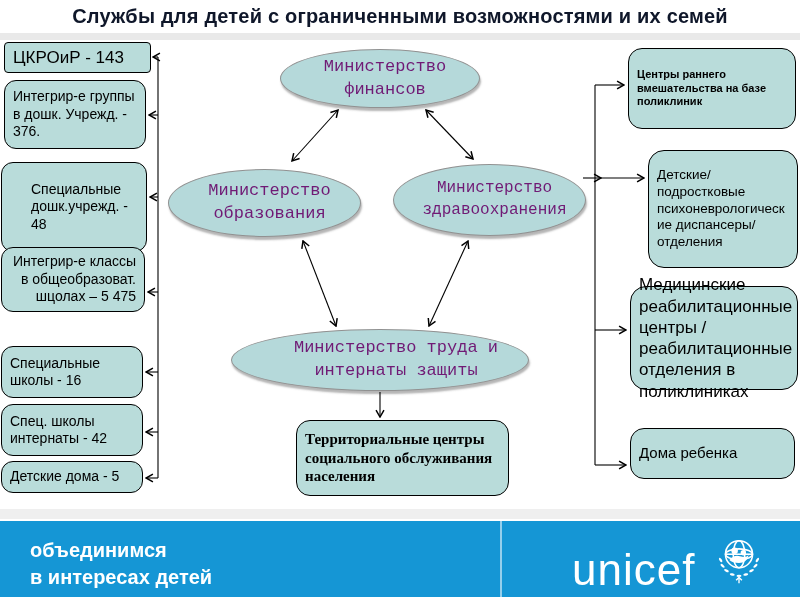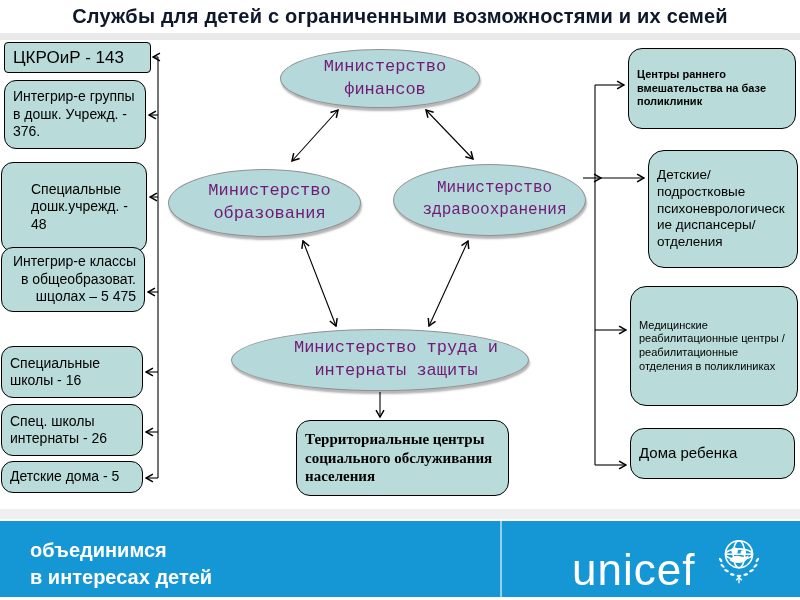--- a/index.html
+++ b/index.html
@@ -111,21 +111,21 @@
   <div class="nodebox" style="left:1px; top:162px; width:146px; height:90px;padding-left:29px;">
     <div class="inner">Специальные дошк.учрежд. - 48</div>
   </div>
   <div class="nodebox" style="left:1px; top:247px; width:144px; height:65px;text-align:right;">
     <div class="inner">Интегрир-е классы в общеобразоват. шцолах – 5 475</div>
   </div>
   <div class="nodebox" style="left:1px; top:346px; width:142px; height:52px;">
     <div class="inner">Специальные школы - 16</div>
   </div>
   <div class="nodebox" style="left:1px; top:404px; width:142px; height:52px;">
-    <div class="inner">Спец. школы интернаты - 26</div>
+    <div class="inner">Спец. школы интернаты - 42</div>
   </div>
   <div class="nodebox" style="left:1px; top:461px; width:142px; height:32px; padding:2px 8px;">
     <div class="inner">Детские дома - 5</div>
   </div>
 
   <div class="ellipse" style="left:280px; top:49px; width:200px; height:59px;">
     <div>Министерство финансов</div>
   </div>
   <div class="ellipse" style="left:393px; top:164px; width:193px; height:72px; font-size:16px;">
     <div>Министерство здравоохранения</div>
@@ -140,21 +140,21 @@
   <div class="nodebox" style="left:296px; top:420px; width:213px; height:76px; font-family:'Liberation Serif', serif; font-weight:bold; font-size:15px; border-radius:14px;">
     <div class="inner">Территориальные  центры социального обслуживания населения</div>
   </div>
 
   <div class="nodebox" style="left:628px; top:48px; width:168px; height:81px; font-weight:bold; font-size:11px; border-radius:14px;">
     <div class="inner">Центры раннего вмешательства на базе поликлиник</div>
   </div>
   <div class="nodebox" style="left:648px; top:150px; width:150px; height:118px; font-size:13.5px; border-radius:16px; overflow-wrap:anywhere;">
     <div class="inner">Детские/ подростковые психоневрологические диспансеры/ отделения</div>
   </div>
-  <div class="nodebox" style="left:630px; top:286px; width:168px; height:120px; font-size:11px; border-radius:16px;">
+  <div class="nodebox" style="left:630px; top:286px; width:168px; height:104px; font-size:17px; border-radius:16px;">
     <div class="inner">Медицинские реабилитационные центры / реабилитационные отделения в поликлиниках</div>
   </div>
   <div class="nodebox" style="left:630px; top:428px; width:165px; height:51px; font-size:15px; border-radius:14px;">
     <div class="inner">Дома ребенка</div>
   </div>
 
   <svg id="connectors" viewBox="0 0 800 600">
     <defs>
       <marker id="arr" viewBox="0 0 10 10" refX="8.5" refY="5" markerWidth="9" markerHeight="9" orient="auto-start-reverse">
         <path d="M1.5,1 L8.5,5 L1.5,9" fill="none" stroke="#000" stroke-width="1.5"></path>

